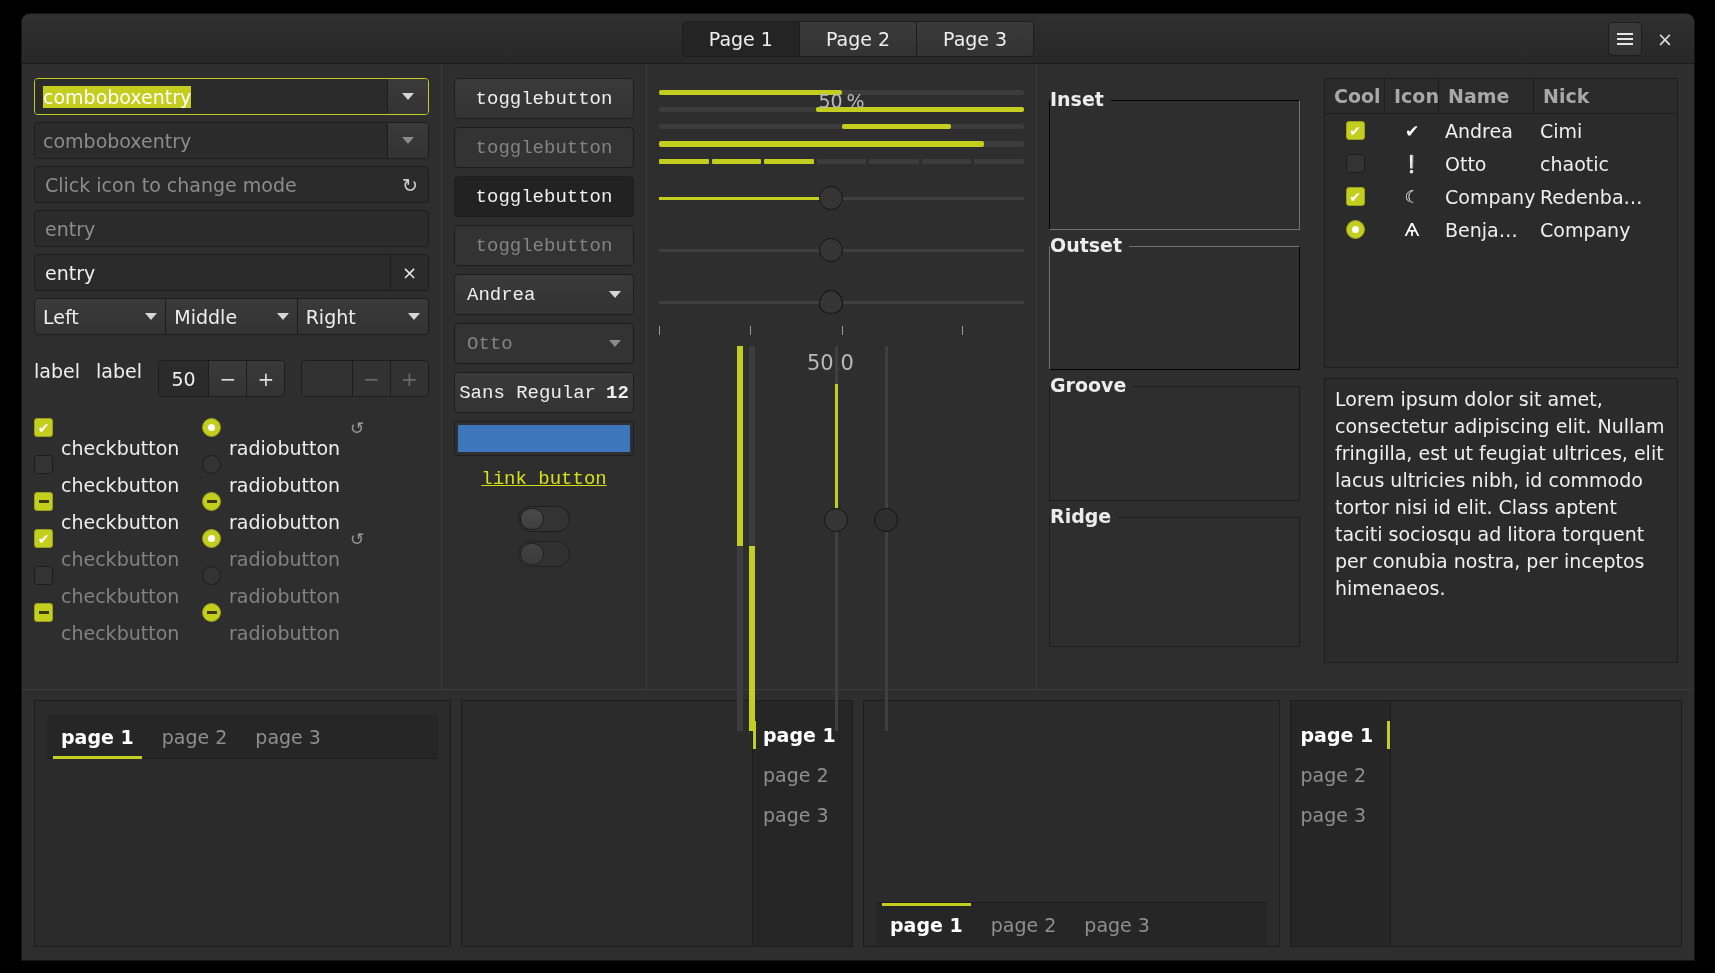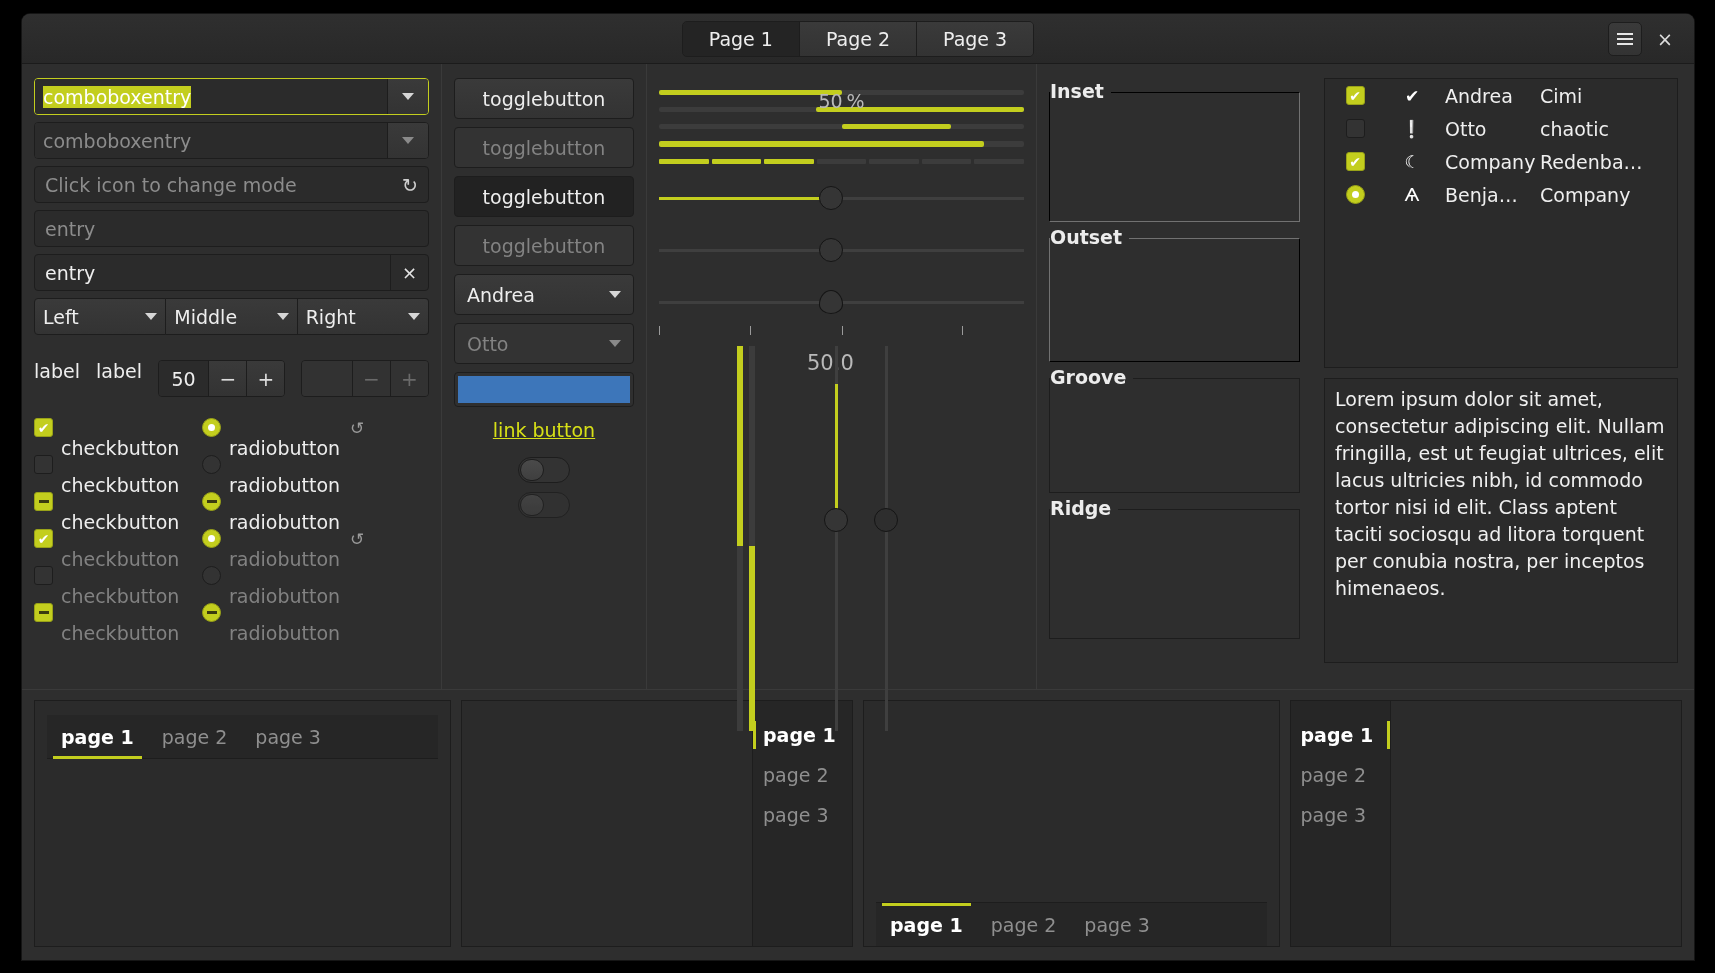--- a/index.html
+++ b/index.html
@@ -32,21 +32,21 @@
   }
   .menubtn .bars { width:16px; }
   .menubtn .bars i { display:block; height:2px; background:#e6e6e6; margin:3px 0; }
   .closebtn { width:30px; height:34px; display:flex; align-items:center; justify-content:center;
               color:#dcdcdc; font-size:19px; cursor:pointer; }
 
   
   .body { display:flex; height:625px; padding:0; }
   .col { padding:14px 12px 0 12px; }
   .col.c1 { width:420px; border-right:1px solid #3a3a3a; }
-  .col.c2 { width:205px; border-right:1px solid #3a3a3a; padding-top:14px; }
+  .col.c2 { width:205px; border-right:1px solid #3a3a3a; padding-top:14px;font-family:Liberation Mono, monospace; }
   .col.c3 { width:390px; border-right:1px solid #3a3a3a; }
   .col.c4 { width:275px; }
   .col.c5 { width:auto; flex:1; padding-right:16px;}
 
   
   .entry, .combo, .btn, .spin {
     background:#383838; border:1px solid #1d1d1d; border-radius:4px; color:#eee;
     font-size:19px; height:37px;
   }
   .row { margin-bottom:7px; display:flex; }
@@ -382,20 +382,24 @@
 
       <div class="cbx">
         <span>Andrea</span>
           <span class="arrow-d"></span>
       </div>
       <div class="cbx dis">
         <span>Otto</span>
           <span class="arrow-d dim"></span>
       </div>
 
+      <div class="tbtn fontbtn">
+        <span>Sans Regular</span>
+        <b>12</b>
+      </div>
 
       <div class="colorbtn">
         <div class="swatch" id="color-swatch" style="background: rgb(61, 118, 186);"></div>
       </div>
 
 
       <div class="linkbtn">link button</div>
 
       <div class="switchwrap">
         <div class="switch">
@@ -470,36 +474,42 @@
         </div>
         <div style="width:20px"></div>
         <div class="vscale">
           <div class="vtrack"></div>
           <div class="vknob" style="top:162px; background:#2e2e2e;"></div>
         </div>
       </div>
     </div>
 
     <div class="col c4">
-      <div class="frame inset" style="height:130px; margin-top:14px">
+      <div class="frame inset" style="height:130px; margin-top:22px">
         <div class="ftitle">Inset</div>
       </div>
       <div class="frame outset" style="height:124px">
         <div class="ftitle">Outset</div>
       </div>
       <div class="frame groove" style="height:115px">
         <div class="ftitle">Groove</div>
       </div>
       <div class="frame ridge" style="height:130px">
         <div class="ftitle">Ridge</div>
       </div>
     </div>
 
     <div class="col c5">
       <div class="tv">
+        <div class="tvhead">
+          <div class="tvcol-cool">Cool</div>
+          <div class="tvcol-icon">Icon</div>
+          <div class="tvcol-name">Name</div>
+          <div class="tvcol-nick">Nick</div>
+        </div>
         <div id="tv-rows">
             <div class="tvrow">
               <div class="c-cool">
                 <span class="chk on">✔</span>
               </div>
               <div class="c-icon">✔</div>
               <div class="c-name">Andrea</div>
               <div class="c-nick">Cimi</div>
             </div>
             <div class="tvrow">

